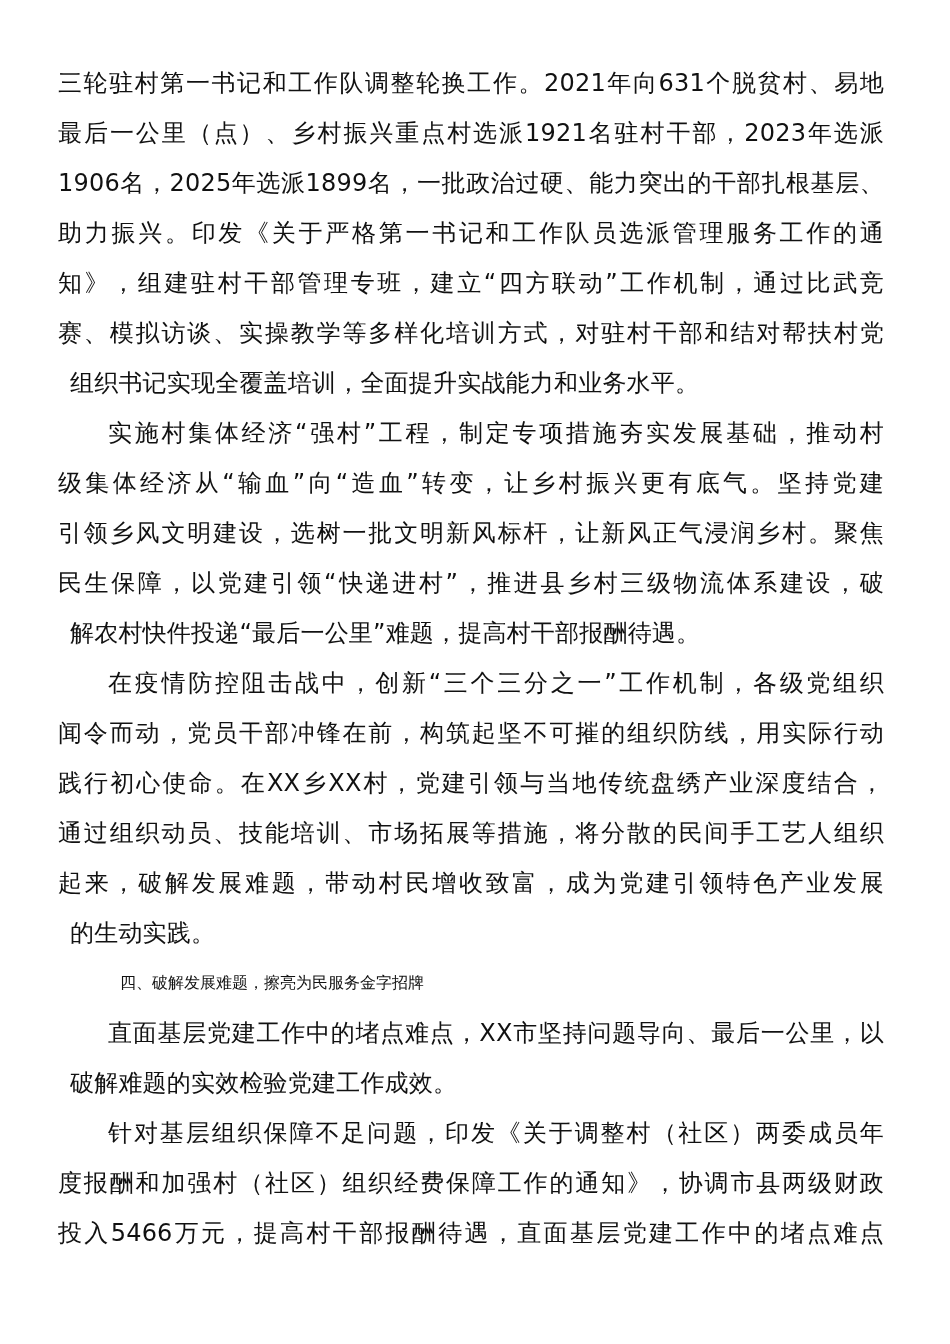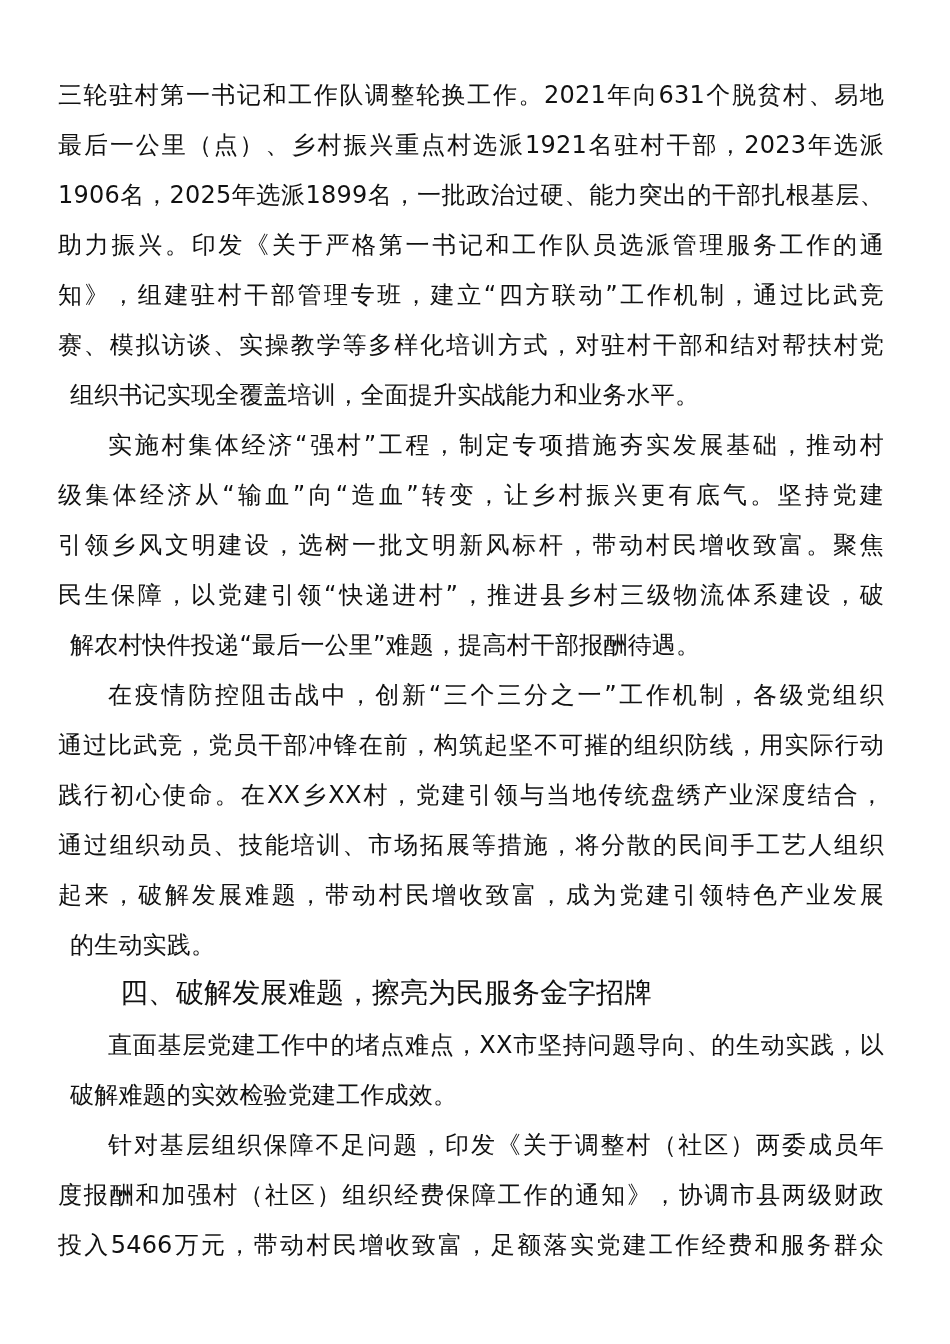--- a/index.html
+++ b/index.html
@@ -11,41 +11,41 @@
       width: 950px;
       height: 1344px;
       position: relative;
       overflow: hidden;
       font-family: "DejaVu Sans", "Liberation Sans", sans-serif;
       color: #111111;
     }
     .page {
       position: absolute;
       left: 58px;
-      top: 70px;
+      top: 58px;
       width: 826px;
     }
     .para {
       font-size: 24px;
       line-height: 50px;
       margin: 0;
       text-align: justify;
       text-justify: inter-ideograph;
       letter-spacing: 0.2px;
       word-break: break-all;
     }
     .para.indent {
       text-indent: 50px;
     }
     .heading {
-      font-size: 28px;
+      font-size: 16px;
       line-height: 50px;
       margin: 0;
       text-indent: 50px;
-      font-family: Liberation Mono, monospace;
+      font-family: Liberation Sans, sans-serif;
     }
     .line {
       display: block;
       white-space: nowrap;
       text-align: justify;
       text-align-last: justify;
     }
     .line.last {
       text-align-last: left;
       margin-left: 12px;
@@ -62,42 +62,42 @@
     <span class="line">1906名，2025年选派1899名，一批政治过硬、能力突出的干部扎根基层、</span>
     <span class="line">助力振兴。印发《关于严格第一书记和工作队员选派管理服务工作的通</span>
     <span class="line">知》，组建驻村干部管理专班，建立“四方联动”工作机制，通过比武竞</span>
     <span class="line">赛、模拟访谈、实操教学等多样化培训方式，对驻村干部和结对帮扶村党</span>
     <span class="line last">组织书记实现全覆盖培训，全面提升实战能力和业务水平。</span>
   </p>
 
   <p class="para indent">
     <span class="line" style="text-indent:50px">实施村集体经济“强村”工程，制定专项措施夯实发展基础，推动村</span>
     <span class="line" style="text-indent:0">级集体经济从“输血”向“造血”转变，让乡村振兴更有底气。坚持党建</span>
-    <span class="line" style="text-indent:0">引领乡风文明建设，选树一批文明新风标杆，带动村民增收致富。聚焦</span>
+    <span class="line" style="text-indent:0">引领乡风文明建设，选树一批文明新风标杆，让新风正气浸润乡村。聚焦</span>
     <span class="line" style="text-indent:0">民生保障，以党建引领“快递进村”，推进县乡村三级物流体系建设，破</span>
     <span class="line last" style="text-indent:0">解农村快件投递“最后一公里”难题，提高村干部报酬待遇。</span>
   </p>
 
   <p class="para indent">
     <span class="line" style="text-indent:50px">在疫情防控阻击战中，创新“三个三分之一”工作机制，各级党组织</span>
-    <span class="line" style="text-indent:0">通过比武竞，党员干部冲锋在前，构筑起坚不可摧的组织防线，用实际行动</span>
+    <span class="line" style="text-indent:0">闻令而动，党员干部冲锋在前，构筑起坚不可摧的组织防线，用实际行动</span>
     <span class="line" style="text-indent:0">践行初心使命。在XX乡XX村，党建引领与当地传统盘绣产业深度结合，</span>
     <span class="line" style="text-indent:0">通过组织动员、技能培训、市场拓展等措施，将分散的民间手工艺人组织</span>
     <span class="line" style="text-indent:0">起来，破解发展难题，带动村民增收致富，成为党建引领特色产业发展</span>
     <span class="line last" style="text-indent:0">的生动实践。</span>
   </p>
 
   <p class="heading">
     <span class="line last" style="text-indent:50px">四、破解发展难题，擦亮为民服务金字招牌</span>
   </p>
 
   <p class="para indent">
-    <span class="line" style="text-indent:50px">直面基层党建工作中的堵点难点，XX市坚持问题导向、的生动实践，以</span>
+    <span class="line" style="text-indent:50px">直面基层党建工作中的堵点难点，XX市坚持问题导向、最后一公里，以</span>
     <span class="line last" style="text-indent:0">破解难题的实效检验党建工作成效。</span>
   </p>
 
   <p class="para indent">
     <span class="line" style="text-indent:50px">针对基层组织保障不足问题，印发《关于调整村（社区）两委成员年</span>
     <span class="line" style="text-indent:0">度报酬和加强村（社区）组织经费保障工作的通知》，协调市县两级财政</span>
-    <span class="line" style="text-indent:0">投入5466万元，带动村民增收致富，足额落实党建工作经费和服务群众</span>
+    <span class="line" style="text-indent:0">投入5466万元，提高村干部报酬待遇，直面基层党建工作中的堵点难点</span>
   </p>
 
 </div>
 
 </body></html>

